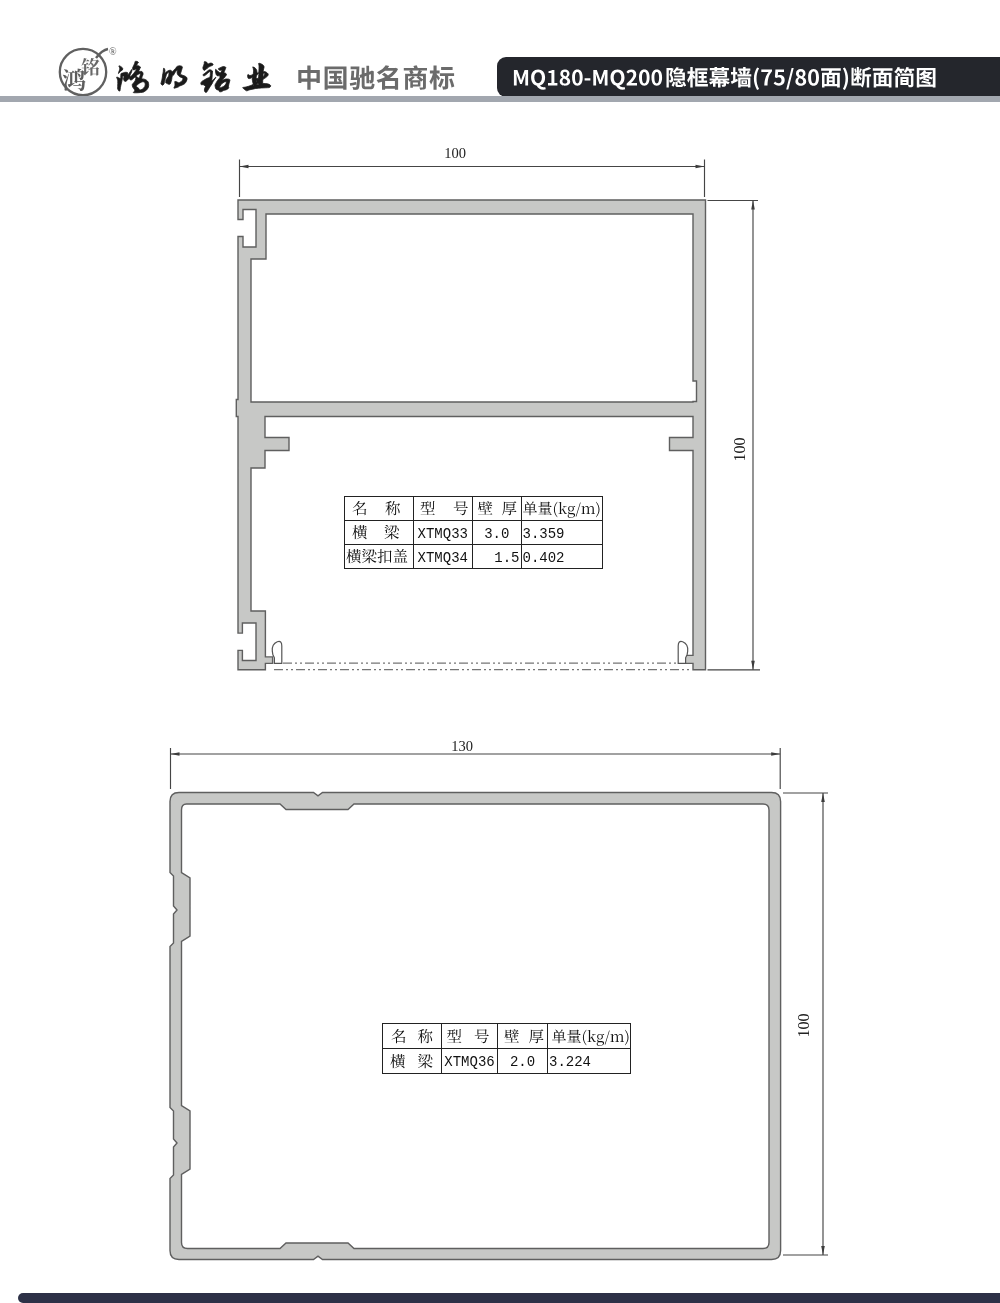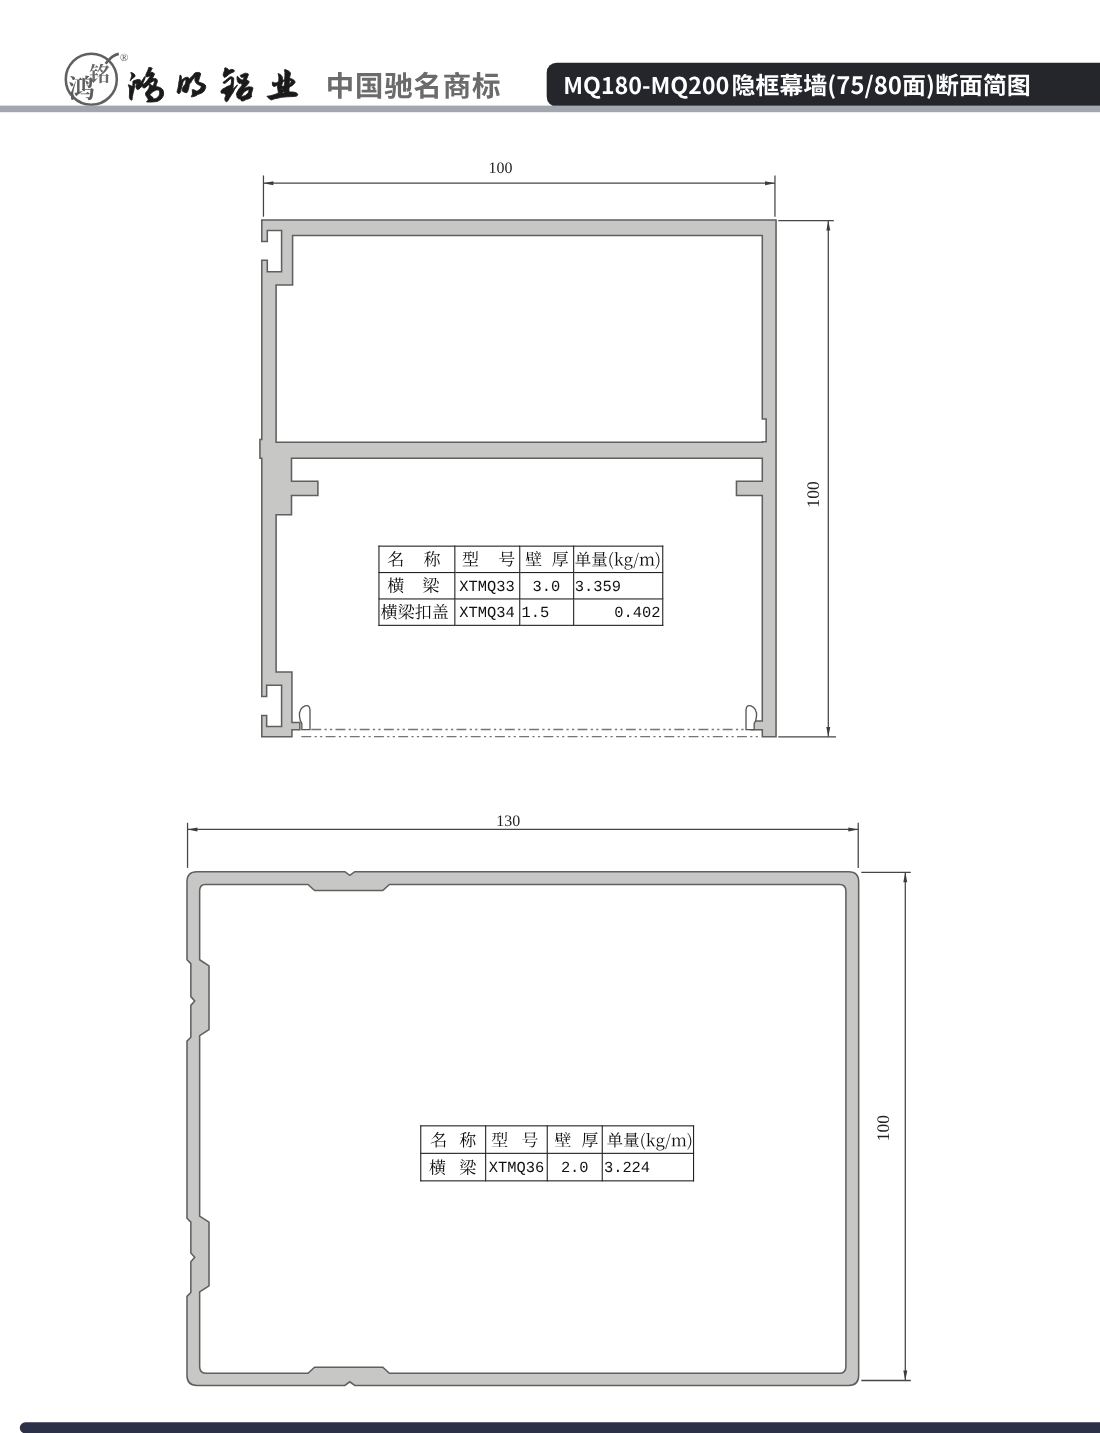--- a/index.html
+++ b/index.html
@@ -249,22 +249,22 @@
   </tr>
   <tr style="height:24px;">
     <td style="border:1.4px solid #222;text-align:center;padding:0 8px;"></td>
     <td style="border:1.4px solid #222;text-align:center;"><span class="m">XTMQ33</span></td>
     <td style="border:1.4px solid #222;text-align:center;"><span class="m">3.0</span></td>
     <td style="border:1.4px solid #222;"><span class="m">3.359</span></td>
   </tr>
   <tr style="height:24px;">
     <td style="border:1.4px solid #222;text-align:center;"></td>
     <td style="border:1.4px solid #222;text-align:center;"><span class="m">XTMQ34</span></td>
-    <td style="border:1.4px solid #222;text-align:left;"><span class="m">1.5</span></td>
-    <td style="border:1.4px solid #222;text-align:right;"><span class="m">0.402</span></td>
+    <td style="border:1.4px solid #222;text-align:right;"><span class="m">1.5</span></td>
+    <td style="border:1.4px solid #222;text-align:left;"><span class="m">0.402</span></td>
   </tr>
 </tbody>
   </table>
 
 <table class="abs" style="left:382px;top:1023px;width:248px;height:51px;border-collapse:collapse;font-family:'Liberation Serif',serif;font-size:15.5px;color:#111;table-layout:fixed;">
   <tbody>
       <tr style="height:25px;">
     <td style="border:1.4px solid #222;width:59px;text-align:center;padding:0 5px;"></td>
     <td style="border:1.4px solid #222;width:56px;text-align:center;padding:0 5px;"></td>
     <td style="border:1.4px solid #222;width:50px;text-align:center;padding:0 4px;"></td>

